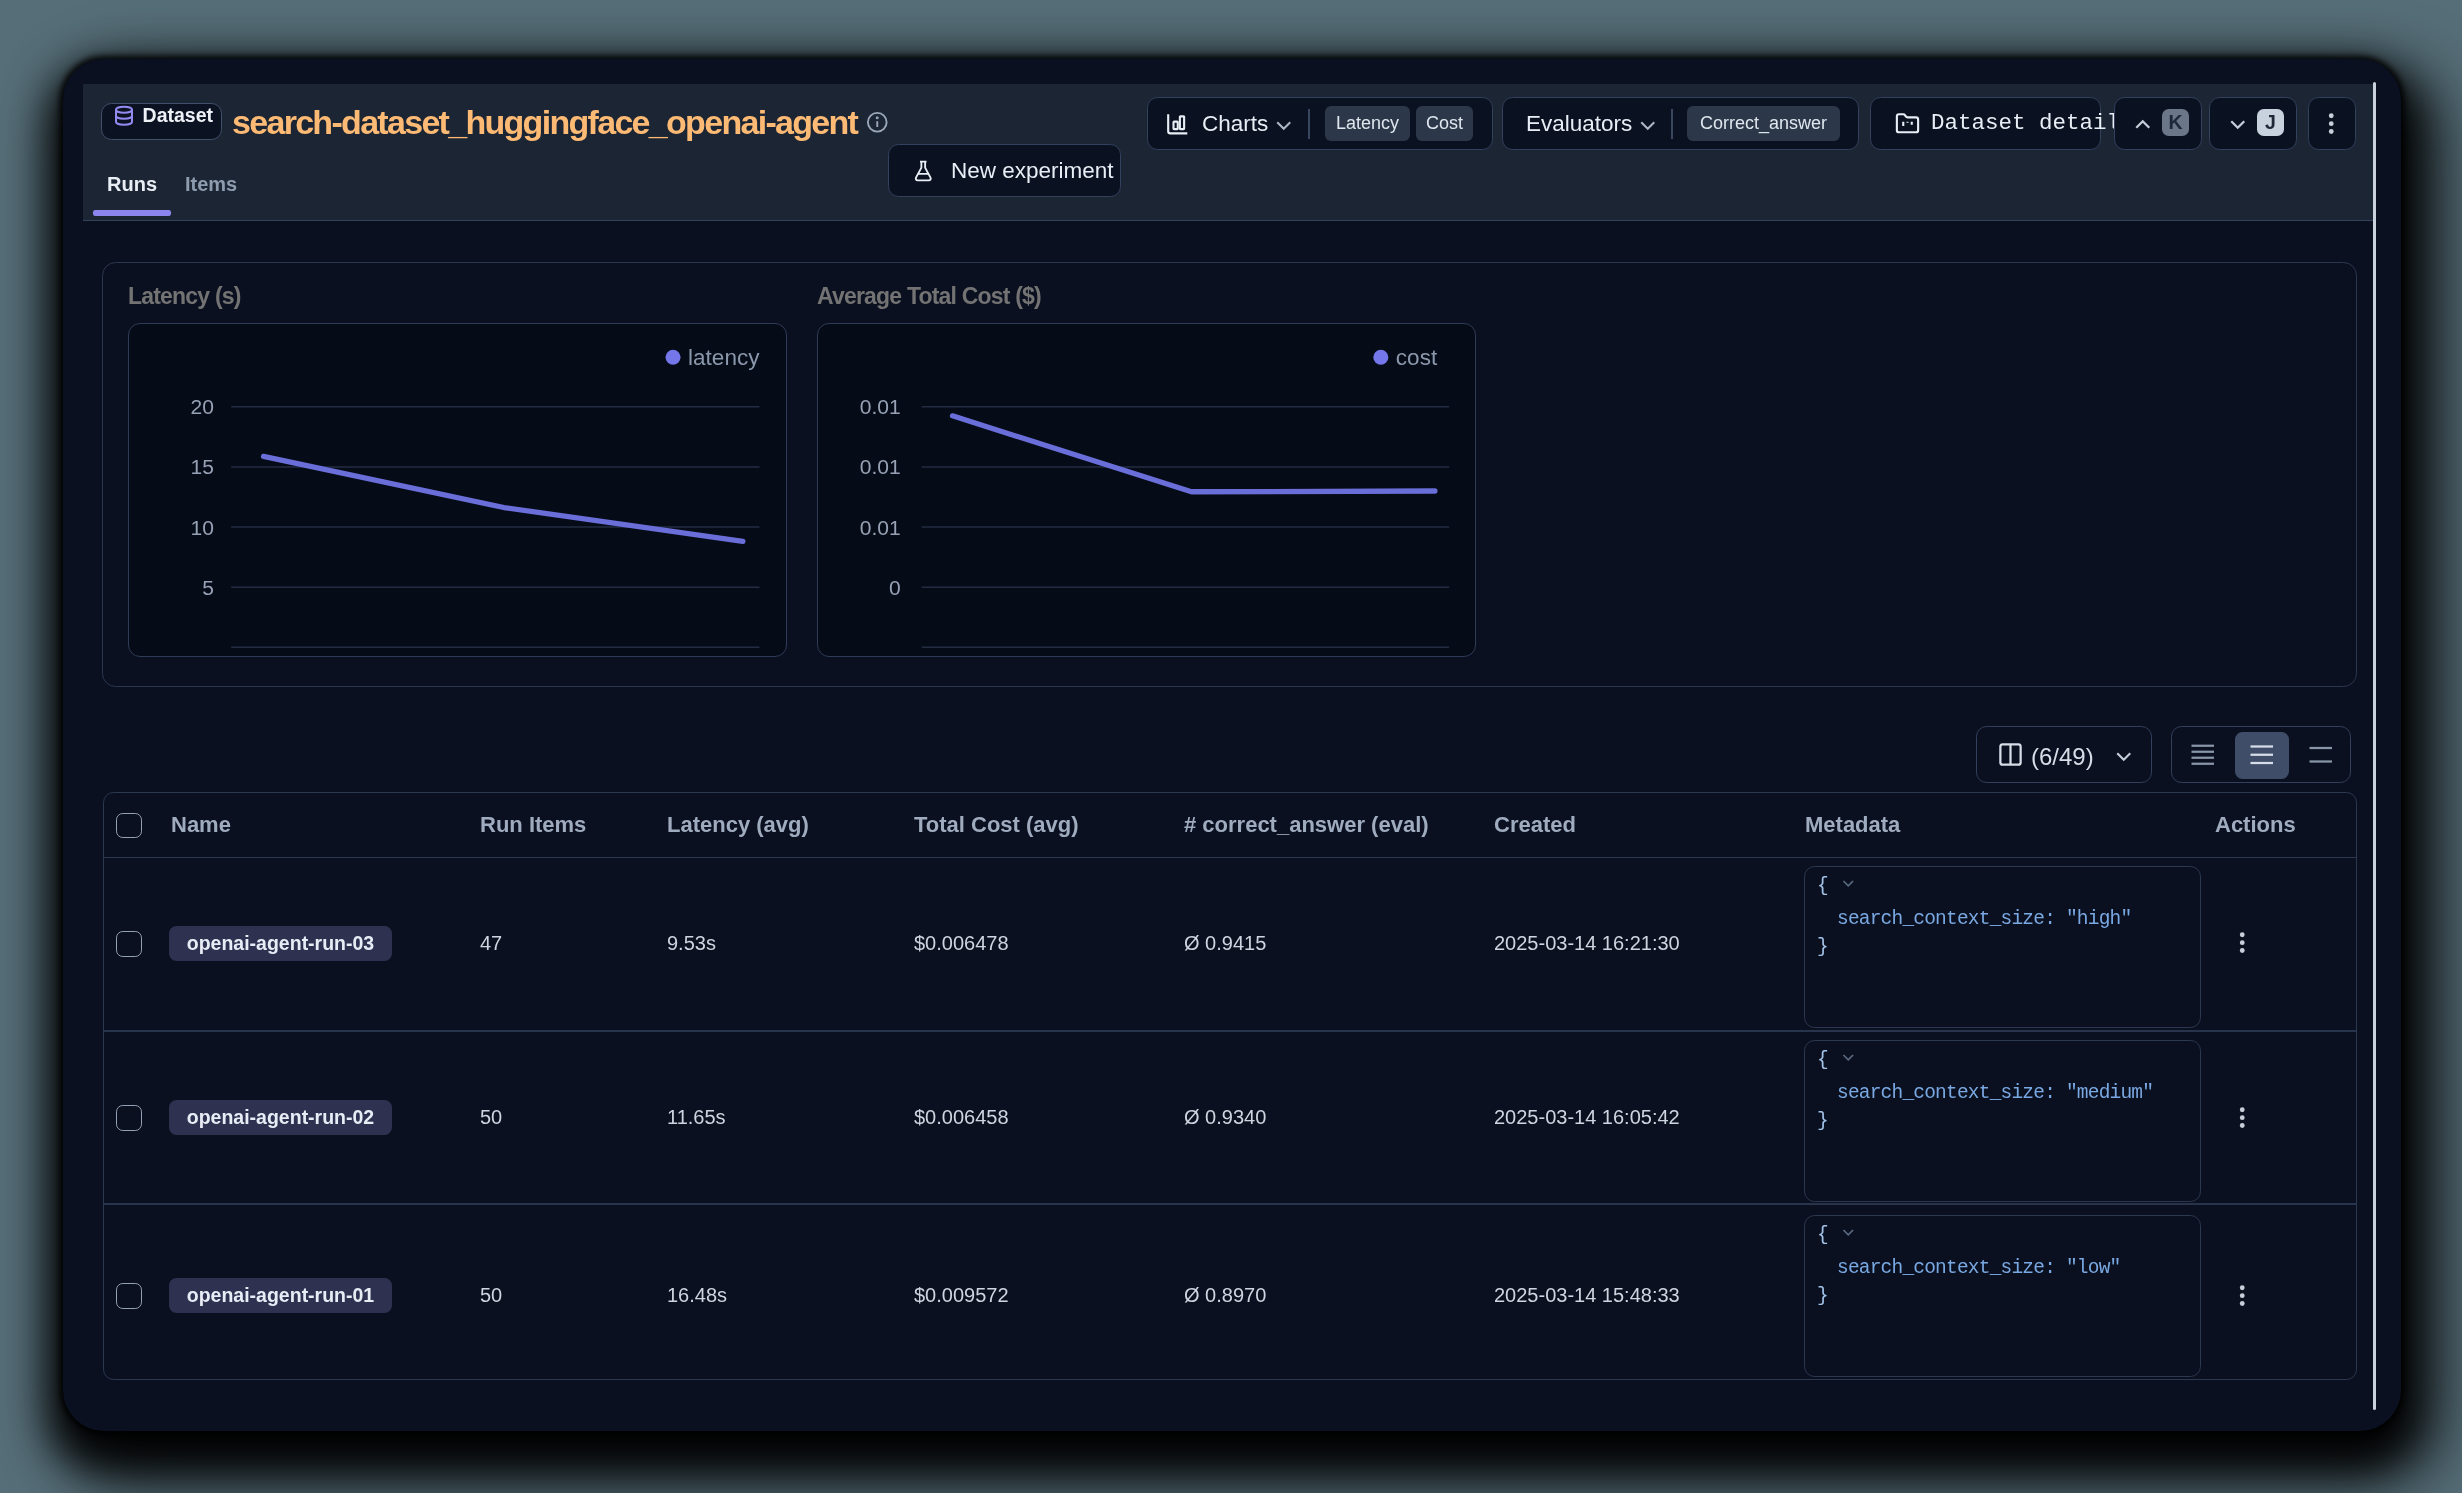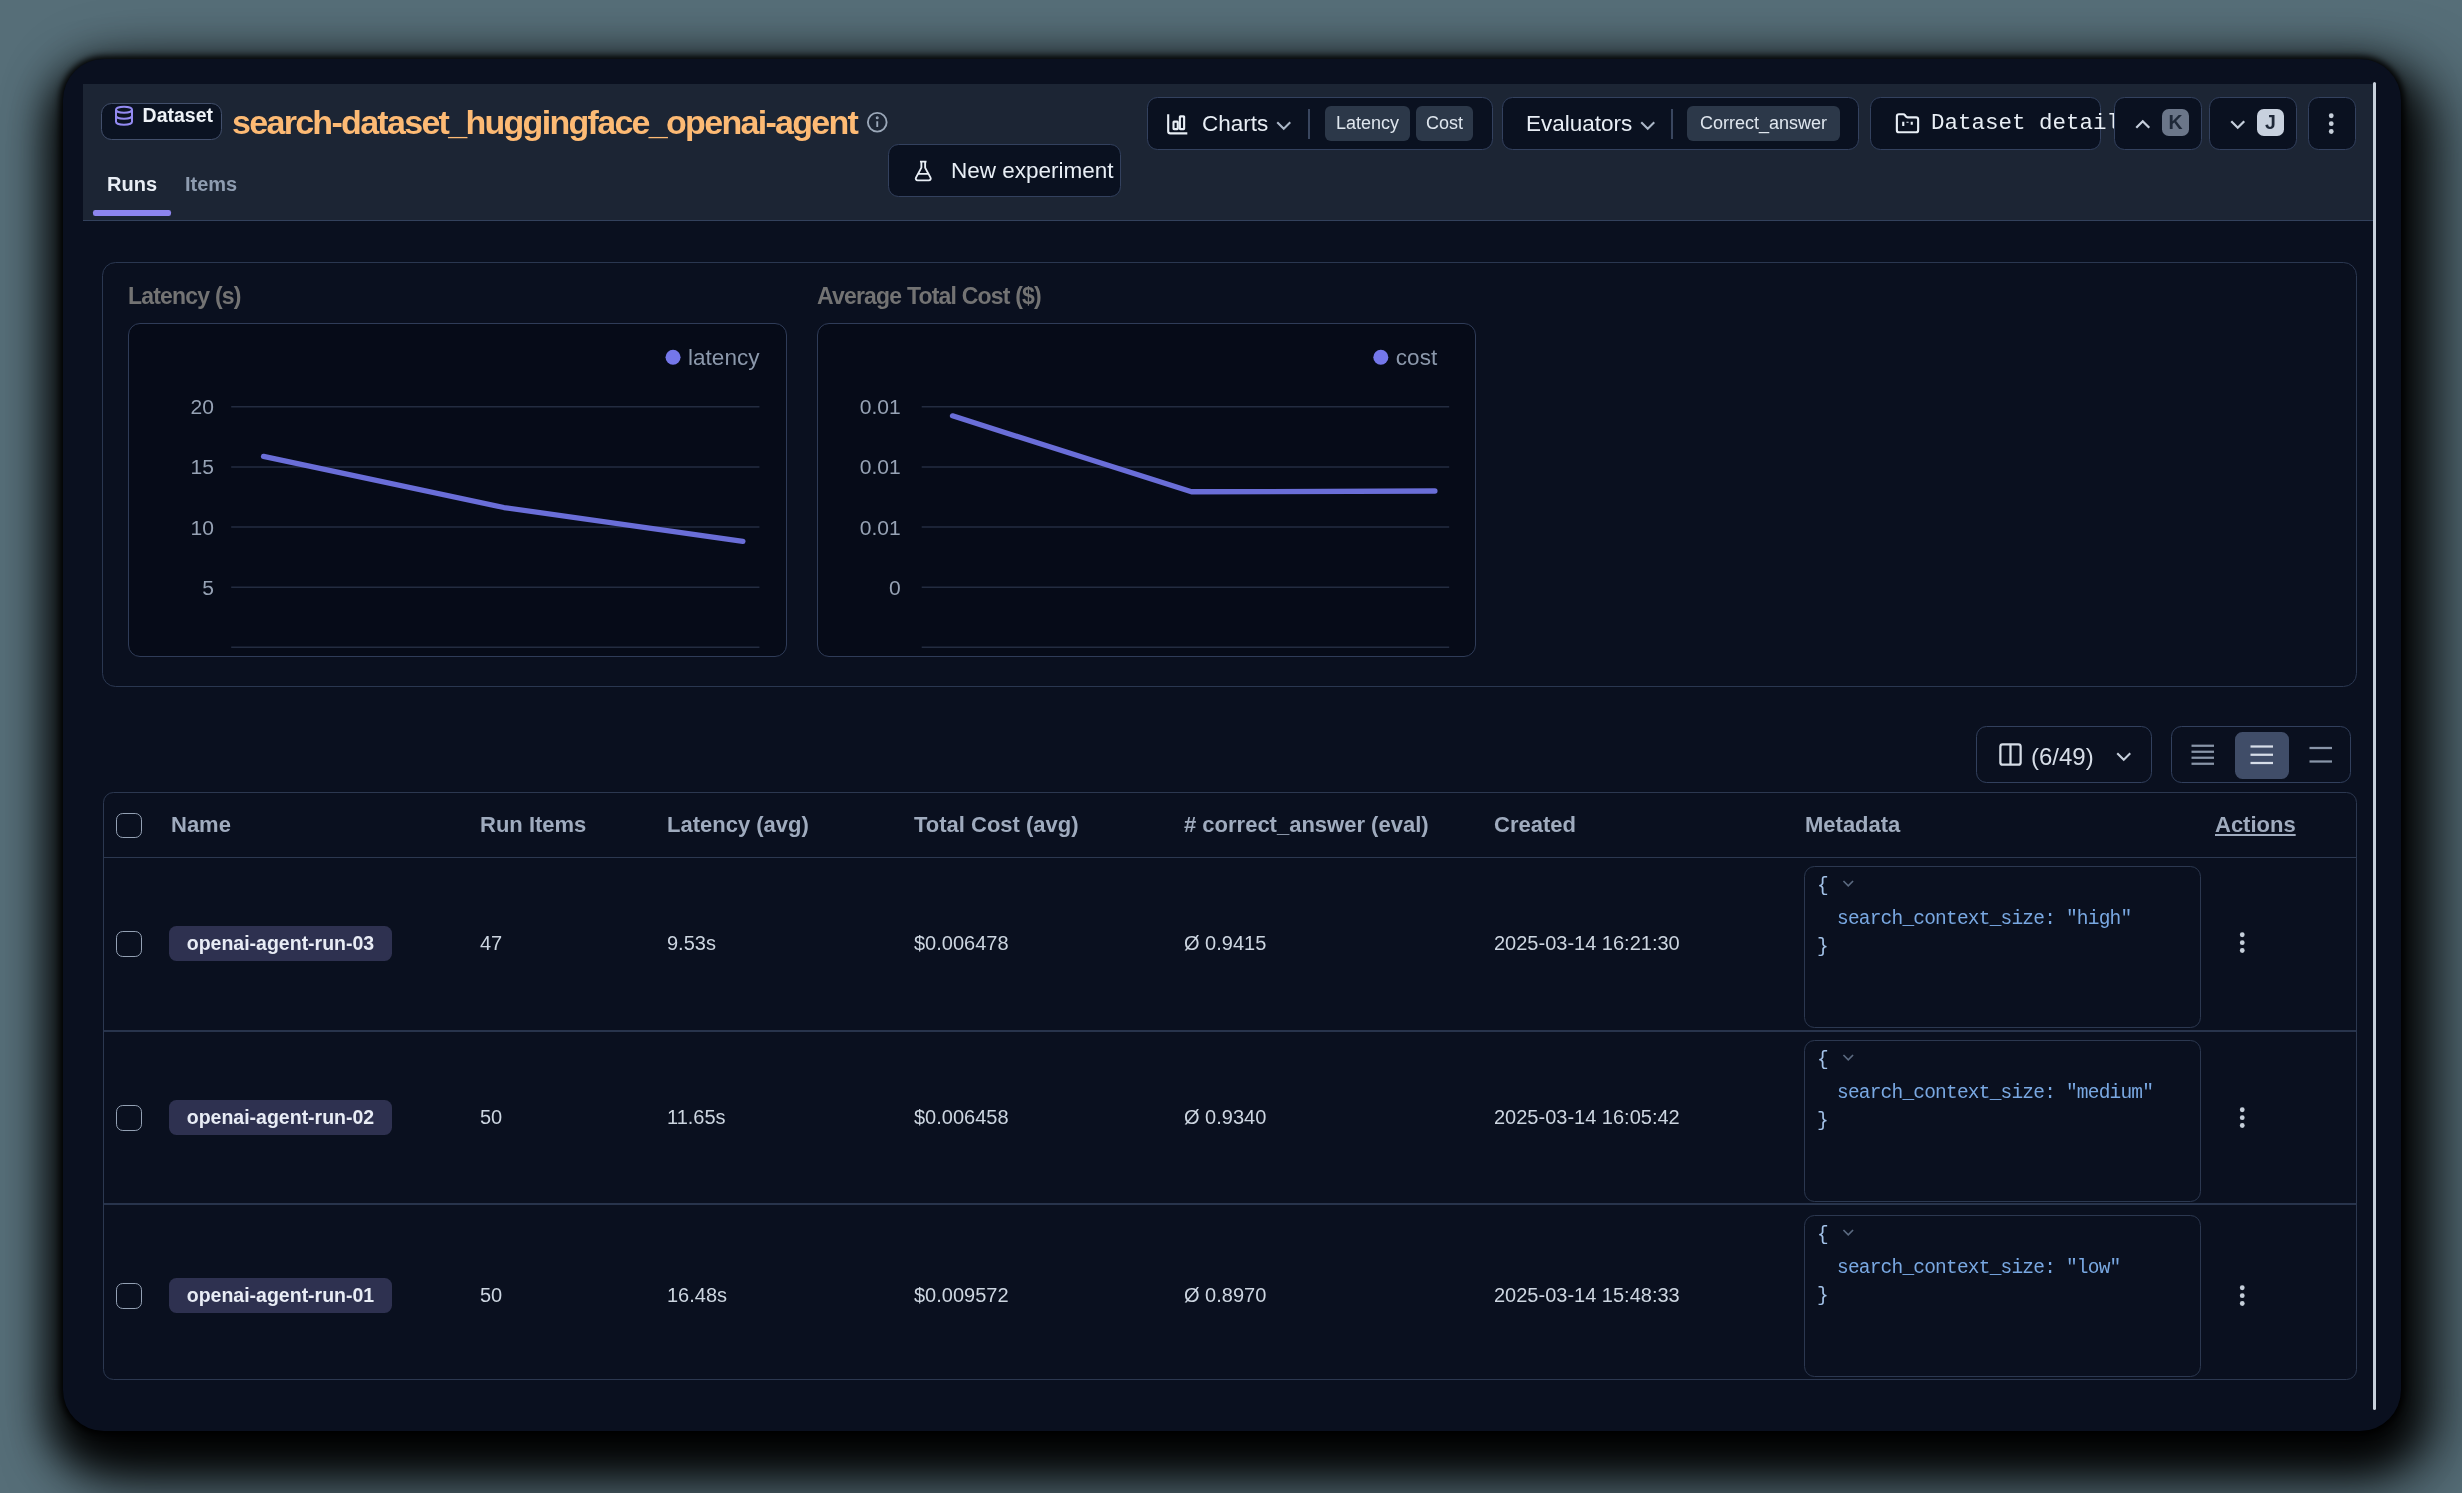--- a/index.html
+++ b/index.html
@@ -213,21 +213,21 @@
   <div class="table">
     <div class="thead"></div>
     <div class="cb" style="top:19.5px;"></div>
     <div class="th" style="left:67px;">Name</div>
     <div class="th" style="left:376px;">Run Items</div>
     <div class="th" style="left:563px;">Latency (avg)</div>
     <div class="th" style="left:810px;">Total Cost (avg)</div>
     <div class="th" style="left:1080px;"># correct_answer (eval)</div>
     <div class="th" style="left:1390px;">Created</div>
     <div class="th" style="left:1701px;">Metadata</div>
-    <div class="th" style="left:2111px;text-decoration:underline;">Actions</div>
+    <div class="th" style="left:2111px;">Actions</div>
 
     <div class="rowline" style="top:237px;"></div>
     <div class="rowline" style="top:410px;"></div>
 
     <div class="cb" style="top:138px;"></div>
     <div class="rbadge" style="top:133px;">openai-agent-run-03</div>
     <div class="td" style="left:376px;top:138px;">47</div>
     <div class="td" style="left:563px;top:138px;">9.53s</div>
     <div class="td" style="left:810px;top:138px;">$0.006478</div>
     <div class="td" style="left:1080px;top:138px;">Ø 0.9415</div>

